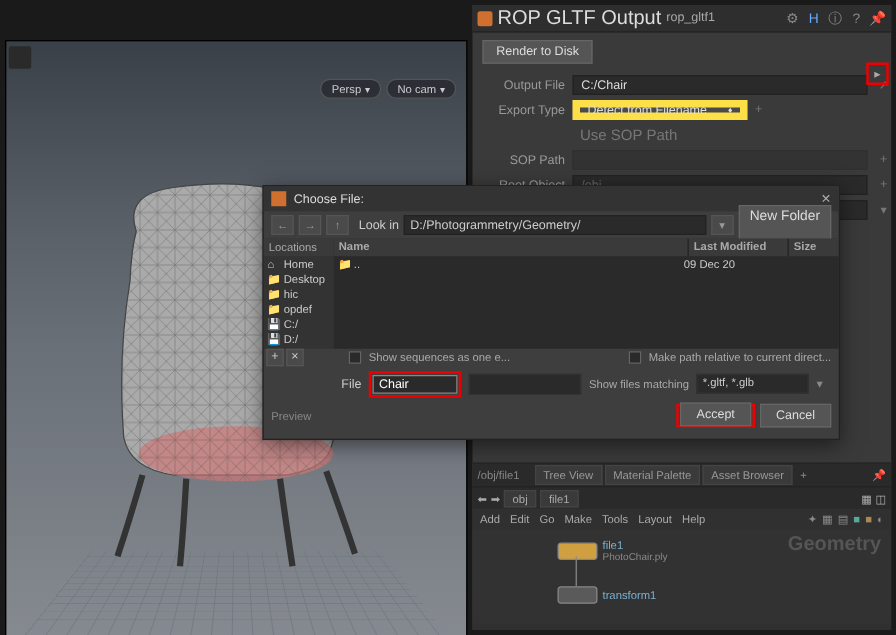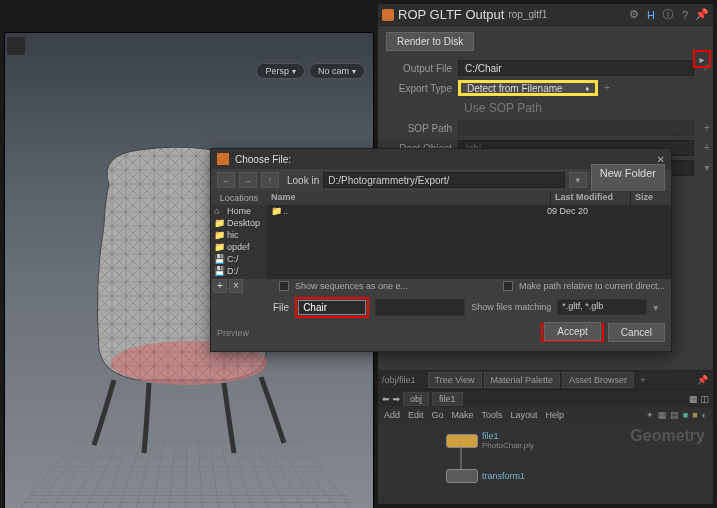--- a/index.html
+++ b/index.html
@@ -26,31 +26,31 @@
 
 .chair {
   position: absolute; left: 50%; top: 55%; transform: translate(-50%, -50%);
   width: 280px; height: 340px;
 }
 .chair svg { width: 100%; height: 100%; }
 
 .right-panel { position: absolute; left: 378px; top: 4px; right: 4px; bottom: 4px; background: #3a3a3a; }
 .panel-header { height: 22px; background: #2e2e2e; display: flex; align-items: center; padding: 0 4px; gap: 4px; border-bottom: 1px solid #222; }
 .panel-title-icon { width: 12px; height: 12px; background: #d07030; border-radius: 2px; }
-.panel-title { color: #ddd; font-size: 13px; }
+.panel-title { color: #ddd; font-size: 16px; }
 .panel-name { color: #aaa; font-size: 10px; }
 .panel-header-icons { margin-left: auto; display: flex; gap: 3px; }
 .hdr-icon { width: 14px; height: 14px; display: flex; align-items: center; justify-content: center; color: #888; font-size: 11px; }
 
 .render-btn { margin: 4px; padding: 3px 10px; background: #555; border: 1px solid #666; color: #ddd; font-size: 10px; display: inline-block; }
 
 .param-row { display: flex; align-items: center; height: 18px; margin: 2px 0; }
 .param-label { width: 80px; text-align: right; padding-right: 6px; color: #999; font-size: 10px; }
 .param-value { background: #2a2a2a; color: #ddd; padding: 2px 6px; flex: 1; margin-right: 4px; border: 1px solid #222; font-size: 10px; height: 16px; line-height: 12px; }
-.param-dropdown { background: #4a4a4a; color: #ddd; padding: 1px 6px; border: 3px solid #fde047; font-size: 10px; height: 16px; display: flex; align-items: center; gap: 4px; }
+.param-dropdown { background: #4a4a4a; color: #ddd; padding: 1px 6px; border: 6px solid #fde047; font-size: 10px; height: 16px; display: flex; align-items: center; gap: 4px; }
 .param-dropdown::after { content: '♦'; font-size: 7px; margin-left: auto; }
 .param-side-icons { display: flex; flex-direction: column; gap: 1px; margin-left: 3px; }
 .side-ic { width: 12px; height: 12px; color: #777; font-size: 10px; text-align: center; }
 .file-btn-red { position: absolute; right: 2px; top: 46px; width: 18px; height: 18px; border: 2px solid #e00; display: flex; align-items: center; justify-content: center; }
 .file-btn-red span { color: #aaa; font-size: 10px; }
 
 
 .dialog {
   position: absolute; left: 210px; top: 148px; width: 462px; height: 204px;
   background: #3e3e3e; border: 1px solid #222; box-shadow: 0 4px 16px rgba(0,0,0,0.5);
@@ -59,21 +59,21 @@
 .dlg-title-icon { width: 12px; height: 12px; background: #d07030; }
 .dlg-close { margin-left: auto; color: #aaa; cursor: pointer; }
 .dlg-nav { height: 22px; display: flex; align-items: center; padding: 0 6px; gap: 4px; }
 .nav-btn { width: 18px; height: 16px; background: #4a4a4a; border: 1px solid #555; color: #999; font-size: 9px; display: flex; align-items: center; justify-content: center; }
 .lookin-label { font-size: 10px; color: #ccc; margin-left: 4px; }
 .lookin-path { flex: 1; background: #2a2a2a; border: 1px solid #222; color: #ccc; padding: 2px 4px; height: 16px; font-size: 10px; }
 .newfolder-btn { background: #555; border: 1px solid #666; color: #ddd; padding: 2px 8px; font-size: 11px; height: 32px; }
 
 .dlg-body { display: flex; height: 88px; }
 .dlg-locations { width: 56px; background: #333; display: flex; flex-direction: column; }
-.loc-header { font-size: 9px; color: #aaa; padding: 2px 4px; background: #3a3a3a; text-align: center; }
+.loc-header { font-size: 9px; color: #aaa; padding: 2px 4px; background: #3a3a3a; }
 .loc-item { display: flex; align-items: center; gap: 3px; padding: 1px 3px; font-size: 9px; color: #ccc; }
 .loc-ic { width: 10px; height: 10px; display: inline-block; }
 .loc-footer { display: flex; gap: 2px; padding: 2px; margin-top: auto; }
 .loc-foot-btn { width: 14px; height: 14px; background: #4a4a4a; border: 1px solid #555; color: #ccc; font-size: 10px; text-align: center; line-height: 12px; }
 
 .dlg-files { flex: 1; background: #2a2a2a; display: flex; flex-direction: column; }
 .files-header { display: flex; background: #3a3a3a; font-size: 9px; color: #aaa; height: 14px; font-weight: bold; }
 .fh-name { flex: 1; padding: 1px 4px; border-right: 1px solid #222; }
 .fh-mod { width: 80px; padding: 1px 4px; border-right: 1px solid #222; }
 .fh-size { width: 40px; padding: 1px 4px; }
@@ -209,21 +209,21 @@
   <div class="dlg-title">
     <span class="dlg-title-icon"></span>
     <span>Choose File:</span>
     <span class="dlg-close">✕</span>
   </div>
   <div class="dlg-nav">
     <span class="nav-btn">←</span>
     <span class="nav-btn">→</span>
     <span class="nav-btn">↑</span>
     <span class="lookin-label">Look in</span>
-    <span class="lookin-path">D:/Photogrammetry/Export/</span>
+    <span class="lookin-path">D:/Photogrammetry/Geometry/</span>
     <span class="nav-btn">▾</span>
     <span class="newfolder-btn">New Folder</span>
   </div>
   <div class="dlg-body">
     <div class="dlg-locations">
       <div class="loc-header">Locations</div>
       <div class="loc-item">
           <span class="loc-ic">⌂</span>
           <span>Home</span>
         </div>

